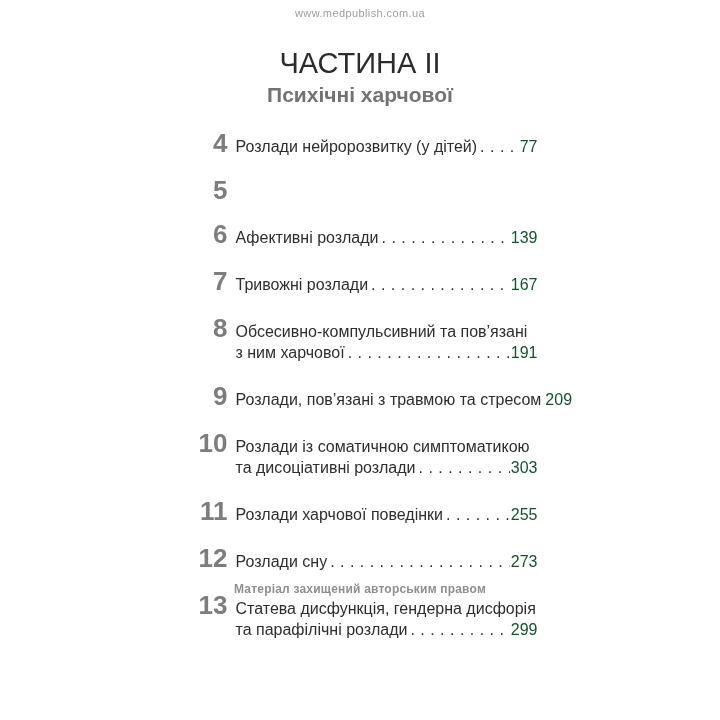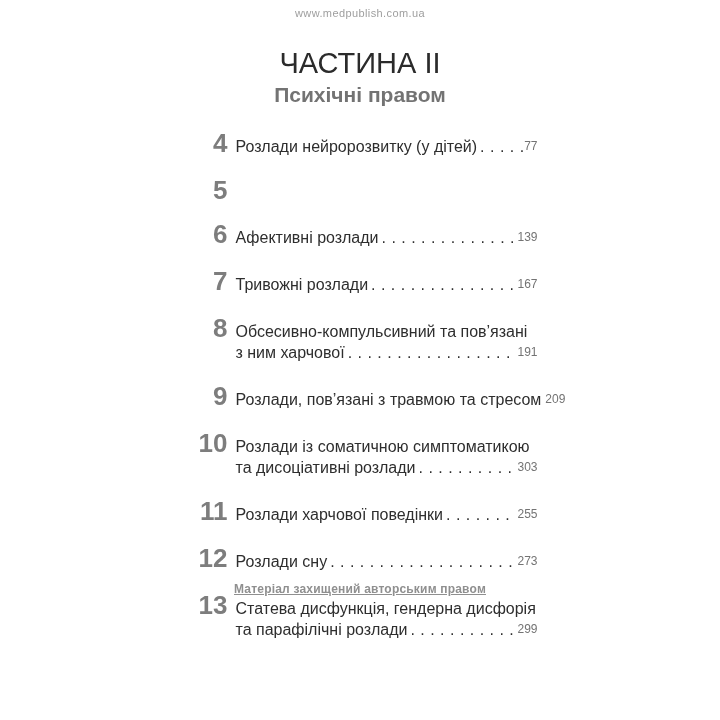--- a/index.html
+++ b/index.html
@@ -79,46 +79,45 @@
     white-space: nowrap;
     margin: 0 1px 0 3px;
     letter-spacing: 0.5px;
     color: #2e2e2e;
   }
   .dots::after {
     content: ". . . . . . . . . . . . . . . . . . . . . . . . . . . . . . . . . . . . . . . . . . . . . . . .";
   }
   .pg {
     flex: 0 0 auto;
-    font-size: 12px;
-    color: #737373;
+    font-size: 16px;
+    color: #14532d;
   }
   .copyright {
     position: absolute;
     left: 0; right: 0;
     bottom: 12px;
     text-align: center;
     font-size: 12px;
     font-weight: 700;
     color: #8f8f8f;
     letter-spacing: 0.2px;
-    text-decoration: underline;
   }
 </style>
 </head>
 <body>
 
 <div class="page">
 
   <div class="site-url">www.medpublish.com.ua</div>
 
   <div class="content-col">
 
     <div class="part-title">ЧАСТИНА II</div>
-    <div class="part-subtitle">Психічні правом</div>
+    <div class="part-subtitle">Психічні харчової</div>
 
     <div class="toc">
 
       <div class="entry">
         <span class="num">4</span>
         <div class="lines">
           <div class="line">
             <span class="t">Розлади нейророзвитку (у дітей)</span>
             <span class="dots"></span>
             <span class="pg">77</span>

